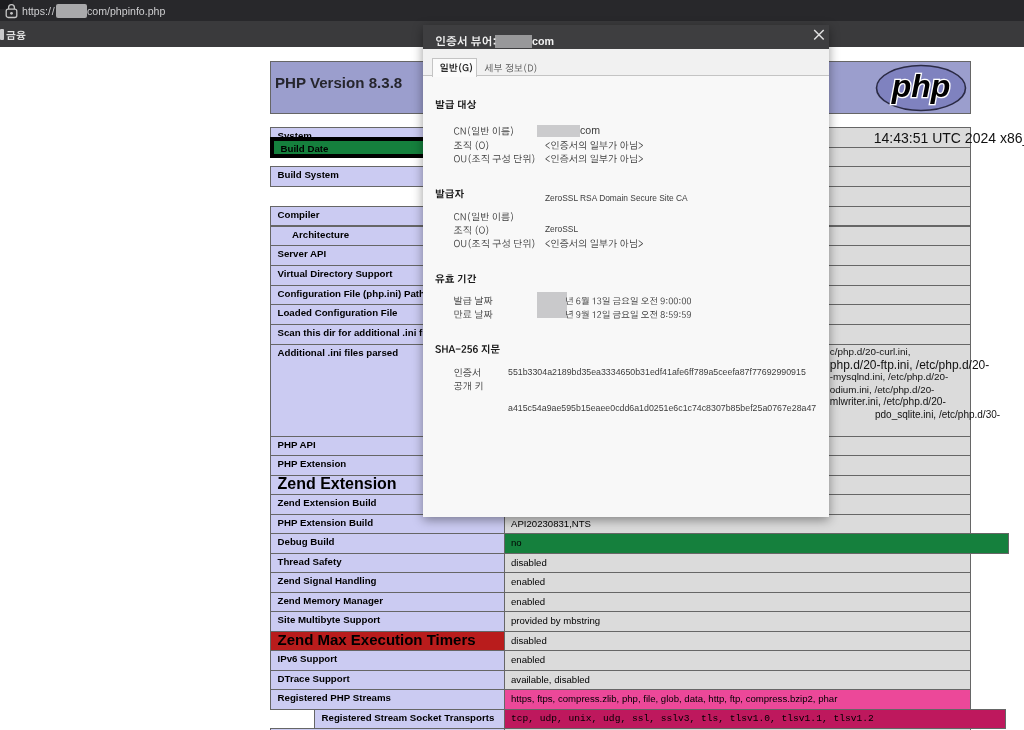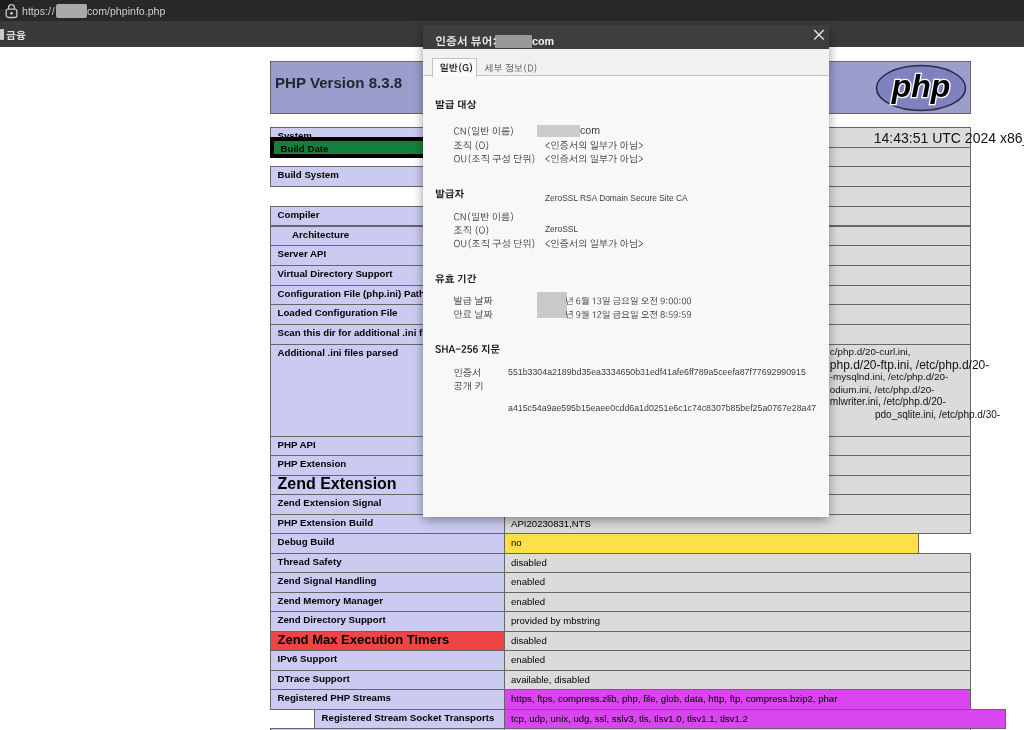--- a/index.html
+++ b/index.html
@@ -51,44 +51,44 @@
 <div style="position:absolute;left:829.8px;top:371.1px;font-family:'Liberation Sans',sans-serif;font-size:9.9px;line-height:12px;color:#111;white-space:nowrap;z-index:5;">-mysqlnd.ini, /etc/php.d/20-</div>
 <div style="position:absolute;left:829.8px;top:383.7px;font-family:'Liberation Sans',sans-serif;font-size:9.8px;line-height:12px;color:#111;white-space:nowrap;z-index:5;">odium.ini, /etc/php.d/20-</div>
 <div style="position:absolute;left:829.8px;top:396.2px;font-family:'Liberation Sans',sans-serif;font-size:10.2px;line-height:12px;color:#111;white-space:nowrap;z-index:5;">mlwriter.ini, /etc/php.d/20-</div>
 <div style="position:absolute;left:875px;top:408.8px;font-family:'Liberation Sans',sans-serif;font-size:10.0px;line-height:12px;color:#111;white-space:nowrap;z-index:5;">pdo_sqlite.ini, /etc/php.d/30-</div>
 <div style="position:absolute;left:270.00px;top:435.70px;width:234.50px;height:20.50px;background:#cbcbf2;border:1px solid #666;box-sizing:border-box;padding:2.0px 0 0 6.5px;overflow:hidden;white-space:nowrap;font-family:'Liberation Sans',sans-serif;font-size:9.7px;line-height:12px;font-weight:bold;color:#000;">PHP API</div>
 <div style="position:absolute;left:503.50px;top:435.70px;width:467.00px;height:20.50px;background:#dbdbdb;border:1px solid #666;box-sizing:border-box;padding:3.0px 0 0 6.5px;overflow:hidden;white-space:nowrap;font-family:'Liberation Sans',sans-serif;font-size:9.6px;line-height:12px;color:#000;">20230831</div>
 <div style="position:absolute;left:270.00px;top:455.20px;width:234.50px;height:20.50px;background:#cbcbf2;border:1px solid #666;box-sizing:border-box;padding:2.0px 0 0 6.5px;overflow:hidden;white-space:nowrap;font-family:'Liberation Sans',sans-serif;font-size:9.7px;line-height:12px;font-weight:bold;color:#000;">PHP Extension</div>
 <div style="position:absolute;left:503.50px;top:455.20px;width:467.00px;height:20.50px;background:#dbdbdb;border:1px solid #666;box-sizing:border-box;padding:3.0px 0 0 6.5px;overflow:hidden;white-space:nowrap;font-family:'Liberation Sans',sans-serif;font-size:9.6px;line-height:12px;color:#000;">20230831</div>
 <div style="position:absolute;left:270.00px;top:474.70px;width:234.50px;height:38px;background:#cbcbf2;border:1px solid #666;box-sizing:border-box;padding:2.0px 0 0 6.5px;overflow:hidden;white-space:nowrap;font-family:'Liberation Sans',sans-serif;font-size:16px;line-height:12px;font-weight:bold;color:#000;">Zend Extension</div>
 <div style="position:absolute;left:503.50px;top:474.70px;width:467.00px;height:20.50px;background:#dbdbdb;border:1px solid #666;box-sizing:border-box;padding:3.0px 0 0 6.5px;overflow:hidden;white-space:nowrap;font-family:'Liberation Sans',sans-serif;font-size:9.6px;line-height:12px;color:#000;">420230831</div>
-<div style="position:absolute;left:270.00px;top:494.20px;width:234.50px;height:20.50px;background:#cbcbf2;border:1px solid #666;box-sizing:border-box;padding:2.0px 0 0 6.5px;overflow:hidden;white-space:nowrap;font-family:'Liberation Sans',sans-serif;font-size:9.7px;line-height:12px;font-weight:bold;color:#000;">Zend Extension Signal</div>
+<div style="position:absolute;left:270.00px;top:494.20px;width:234.50px;height:20.50px;background:#cbcbf2;border:1px solid #666;box-sizing:border-box;padding:2.0px 0 0 6.5px;overflow:hidden;white-space:nowrap;font-family:'Liberation Sans',sans-serif;font-size:9.7px;line-height:12px;font-weight:bold;color:#000;">Zend Extension Build</div>
 <div style="position:absolute;left:503.50px;top:494.20px;width:467.00px;height:20.50px;background:#dbdbdb;border:1px solid #666;box-sizing:border-box;padding:3.0px 0 0 6.5px;overflow:hidden;white-space:nowrap;font-family:'Liberation Sans',sans-serif;font-size:9.6px;line-height:12px;color:#000;">API420230831,NTS</div>
 <div style="position:absolute;left:270.00px;top:513.70px;width:234.50px;height:20.50px;background:#cbcbf2;border:1px solid #666;box-sizing:border-box;padding:2.0px 0 0 6.5px;overflow:hidden;white-space:nowrap;font-family:'Liberation Sans',sans-serif;font-size:9.7px;line-height:12px;font-weight:bold;color:#000;">PHP Extension Build</div>
 <div style="position:absolute;left:503.50px;top:513.70px;width:467.00px;height:20.50px;background:#dbdbdb;border:1px solid #666;box-sizing:border-box;padding:3.0px 0 0 6.5px;overflow:hidden;white-space:nowrap;font-family:'Liberation Sans',sans-serif;font-size:9.6px;line-height:12px;color:#000;">API20230831,NTS</div>
 <div style="position:absolute;left:270.00px;top:533.20px;width:234.50px;height:20.50px;background:#cbcbf2;border:1px solid #666;box-sizing:border-box;padding:2.0px 0 0 6.5px;overflow:hidden;white-space:nowrap;font-family:'Liberation Sans',sans-serif;font-size:9.7px;line-height:12px;font-weight:bold;color:#000;">Debug Build</div>
-<div style="position:absolute;left:503.50px;top:533.20px;width:415px;height:20.50px;background:#fde047;border:1px solid #666;box-sizing:border-box;padding:3.0px 0 0 6.5px;overflow:hidden;white-space:nowrap;font-family:'Liberation Sans',sans-serif;font-size:9.6px;line-height:12px;color:#000;">no</div>
+<div style="position:absolute;left:503.50px;top:533.20px;width:505px;height:20.50px;background:#15803d;border:1px solid #666;box-sizing:border-box;padding:3.0px 0 0 6.5px;overflow:hidden;white-space:nowrap;font-family:'Liberation Sans',sans-serif;font-size:9.6px;line-height:12px;color:#000;">no</div>
 <div style="position:absolute;left:270.00px;top:552.70px;width:234.50px;height:20.50px;background:#cbcbf2;border:1px solid #666;box-sizing:border-box;padding:2.0px 0 0 6.5px;overflow:hidden;white-space:nowrap;font-family:'Liberation Sans',sans-serif;font-size:9.7px;line-height:12px;font-weight:bold;color:#000;">Thread Safety</div>
 <div style="position:absolute;left:503.50px;top:552.70px;width:467.00px;height:20.50px;background:#dbdbdb;border:1px solid #666;box-sizing:border-box;padding:3.0px 0 0 6.5px;overflow:hidden;white-space:nowrap;font-family:'Liberation Sans',sans-serif;font-size:9.6px;line-height:12px;color:#000;">disabled</div>
 <div style="position:absolute;left:270.00px;top:572.20px;width:234.50px;height:20.50px;background:#cbcbf2;border:1px solid #666;box-sizing:border-box;padding:2.0px 0 0 6.5px;overflow:hidden;white-space:nowrap;font-family:'Liberation Sans',sans-serif;font-size:9.7px;line-height:12px;font-weight:bold;color:#000;">Zend Signal Handling</div>
 <div style="position:absolute;left:503.50px;top:572.20px;width:467.00px;height:20.50px;background:#dbdbdb;border:1px solid #666;box-sizing:border-box;padding:3.0px 0 0 6.5px;overflow:hidden;white-space:nowrap;font-family:'Liberation Sans',sans-serif;font-size:9.6px;line-height:12px;color:#000;">enabled</div>
 <div style="position:absolute;left:270.00px;top:591.70px;width:234.50px;height:20.50px;background:#cbcbf2;border:1px solid #666;box-sizing:border-box;padding:2.0px 0 0 6.5px;overflow:hidden;white-space:nowrap;font-family:'Liberation Sans',sans-serif;font-size:9.7px;line-height:12px;font-weight:bold;color:#000;">Zend Memory Manager</div>
 <div style="position:absolute;left:503.50px;top:591.70px;width:467.00px;height:20.50px;background:#dbdbdb;border:1px solid #666;box-sizing:border-box;padding:3.0px 0 0 6.5px;overflow:hidden;white-space:nowrap;font-family:'Liberation Sans',sans-serif;font-size:9.6px;line-height:12px;color:#000;">enabled</div>
-<div style="position:absolute;left:270.00px;top:611.20px;width:234.50px;height:20.50px;background:#cbcbf2;border:1px solid #666;box-sizing:border-box;padding:2.0px 0 0 6.5px;overflow:hidden;white-space:nowrap;font-family:'Liberation Sans',sans-serif;font-size:9.7px;line-height:12px;font-weight:bold;color:#000;">Zend Directory Support</div>
+<div style="position:absolute;left:270.00px;top:611.20px;width:234.50px;height:20.50px;background:#cbcbf2;border:1px solid #666;box-sizing:border-box;padding:2.0px 0 0 6.5px;overflow:hidden;white-space:nowrap;font-family:'Liberation Sans',sans-serif;font-size:9.7px;line-height:12px;font-weight:bold;color:#000;">Site Multibyte Support</div>
 <div style="position:absolute;left:503.50px;top:611.20px;width:467.00px;height:20.50px;background:#dbdbdb;border:1px solid #666;box-sizing:border-box;padding:3.0px 0 0 6.5px;overflow:hidden;white-space:nowrap;font-family:'Liberation Sans',sans-serif;font-size:9.6px;line-height:12px;color:#000;">provided by mbstring</div>
-<div style="position:absolute;left:270.00px;top:630.70px;width:234.50px;height:20.50px;background:#ef4444;border:1px solid #666;box-sizing:border-box;padding:2.0px 0 0 6.5px;overflow:hidden;white-space:nowrap;font-family:'Liberation Sans',sans-serif;font-size:13px;line-height:12px;font-weight:bold;color:#000;">Zend Max Execution Timers</div>
+<div style="position:absolute;left:270.00px;top:630.70px;width:234.50px;height:20.50px;background:#b91c1c;border:1px solid #666;box-sizing:border-box;padding:2.0px 0 0 6.5px;overflow:hidden;white-space:nowrap;font-family:'Liberation Sans',sans-serif;font-size:15px;line-height:12px;font-weight:bold;color:#000;">Zend Max Execution Timers</div>
 <div style="position:absolute;left:503.50px;top:630.70px;width:467.00px;height:20.50px;background:#dbdbdb;border:1px solid #666;box-sizing:border-box;padding:3.0px 0 0 6.5px;overflow:hidden;white-space:nowrap;font-family:'Liberation Sans',sans-serif;font-size:9.6px;line-height:12px;color:#000;">disabled</div>
 <div style="position:absolute;left:270.00px;top:650.20px;width:234.50px;height:20.50px;background:#cbcbf2;border:1px solid #666;box-sizing:border-box;padding:2.0px 0 0 6.5px;overflow:hidden;white-space:nowrap;font-family:'Liberation Sans',sans-serif;font-size:9.7px;line-height:12px;font-weight:bold;color:#000;">IPv6 Support</div>
 <div style="position:absolute;left:503.50px;top:650.20px;width:467.00px;height:20.50px;background:#dbdbdb;border:1px solid #666;box-sizing:border-box;padding:3.0px 0 0 6.5px;overflow:hidden;white-space:nowrap;font-family:'Liberation Sans',sans-serif;font-size:9.6px;line-height:12px;color:#000;">enabled</div>
 <div style="position:absolute;left:270.00px;top:669.70px;width:234.50px;height:20.50px;background:#cbcbf2;border:1px solid #666;box-sizing:border-box;padding:2.0px 0 0 6.5px;overflow:hidden;white-space:nowrap;font-family:'Liberation Sans',sans-serif;font-size:9.7px;line-height:12px;font-weight:bold;color:#000;">DTrace Support</div>
 <div style="position:absolute;left:503.50px;top:669.70px;width:467.00px;height:20.50px;background:#dbdbdb;border:1px solid #666;box-sizing:border-box;padding:3.0px 0 0 6.5px;overflow:hidden;white-space:nowrap;font-family:'Liberation Sans',sans-serif;font-size:9.6px;line-height:12px;color:#000;">available, disabled</div>
 <div style="position:absolute;left:270.00px;top:689.20px;width:234.50px;height:20.50px;background:#cbcbf2;border:1px solid #666;box-sizing:border-box;padding:2.0px 0 0 6.5px;overflow:hidden;white-space:nowrap;font-family:'Liberation Sans',sans-serif;font-size:9.7px;line-height:12px;font-weight:bold;color:#000;">Registered PHP Streams</div>
-<div style="position:absolute;left:503.50px;top:689.20px;width:467.00px;height:20.50px;background:#d946ef;border:1px solid #666;box-sizing:border-box;padding:3.0px 0 0 6.5px;overflow:hidden;white-space:nowrap;font-family:'Liberation Sans',sans-serif;font-size:9.6px;line-height:12px;color:#000;">https, ftps, compress.zlib, php, file, glob, data, http, ftp, compress.bzip2, phar</div>
+<div style="position:absolute;left:503.50px;top:689.20px;width:467.00px;height:20.50px;background:#ec4899;border:1px solid #666;box-sizing:border-box;padding:3.0px 0 0 6.5px;overflow:hidden;white-space:nowrap;font-family:'Liberation Sans',sans-serif;font-size:9.6px;line-height:12px;color:#000;">https, ftps, compress.zlib, php, file, glob, data, http, ftp, compress.bzip2, phar</div>
 <div style="position:absolute;left:270.00px;top:708.70px;width:234.50px;height:20.50px;background:#cbcbf2;border:1px solid #666;box-sizing:border-box;padding:2.0px 0 0 6.5px;overflow:hidden;white-space:nowrap;font-family:'Liberation Sans',sans-serif;font-size:9.7px;line-height:12px;font-weight:bold;color:#000;margin-left:44px;">Registered Stream Socket Transports</div>
-<div style="position:absolute;left:503.50px;top:708.70px;width:502px;height:20.50px;background:#d946ef;border:1px solid #666;box-sizing:border-box;padding:3.0px 0 0 6.5px;overflow:hidden;white-space:nowrap;font-family:Liberation Sans, sans-serif;font-size:9.6px;line-height:12px;color:#000;">tcp, udp, unix, udg, ssl, sslv3, tls, tlsv1.0, tlsv1.1, tlsv1.2</div>
+<div style="position:absolute;left:503.50px;top:708.70px;width:502px;height:20.50px;background:#be185d;border:1px solid #666;box-sizing:border-box;padding:3.0px 0 0 6.5px;overflow:hidden;white-space:nowrap;font-family:Liberation Mono, monospace;font-size:9.6px;line-height:12px;color:#000;">tcp, udp, unix, udg, ssl, sslv3, tls, tlsv1.0, tlsv1.1, tlsv1.2</div>
 <div style="position:absolute;left:270.00px;top:728.20px;width:234.50px;height:20.50px;background:#cbcbf2;border:1px solid #666;box-sizing:border-box;padding:2.0px 0 0 6.5px;overflow:hidden;white-space:nowrap;font-family:'Liberation Sans',sans-serif;font-size:9.7px;line-height:12px;font-weight:bold;color:#000;">Registered Stream Filters</div>
 <div style="position:absolute;left:503.50px;top:728.20px;width:467.00px;height:20.50px;background:#dbdbdb;border:1px solid #666;box-sizing:border-box;padding:3.0px 0 0 6.5px;overflow:hidden;white-space:nowrap;font-family:'Liberation Sans',sans-serif;font-size:9.6px;line-height:12px;color:#000;">zlib.*, string.rot13, string.toupper, string.tolower, convert.*, consumed, dechunk</div>
 <div style="position:absolute;left:422.5px;top:25px;width:406.5px;height:492px;background:#f8f8f8;box-shadow:0 3px 10px rgba(0,0,0,.4);z-index:10;"></div>
 <div style="position:absolute;left:422.5px;top:25px;width:406.5px;height:24px;background:#3e3e40;z-index:11;"></div>
 <div style="position:absolute;left:495px;top:34.5px;width:37px;height:13px;background:#98989a;z-index:12;"></div>
 <div style="position:absolute;left:532px;top:33px;height:16px;line-height:16px;font-family:'Liberation Sans',sans-serif;font-weight:bold;font-size:10.7px;color:#f1f1f1;z-index:12;">com</div>
 <svg style="position:absolute;left:807px;top:24px;z-index:12" width="24" height="24" viewBox="0 0 24 24">
 <path d="M7.2 6 16.7 15.5 M16.7 6 7.2 15.5" stroke="#e0e0e0" stroke-width="1.5" fill="none"></path>
   </svg>
 <div style="position:absolute;left:422.5px;top:49px;width:406.5px;height:27px;background:#f1f1f1;border-bottom:1px solid #c4c4c4;box-sizing:border-box;z-index:11;"></div>

